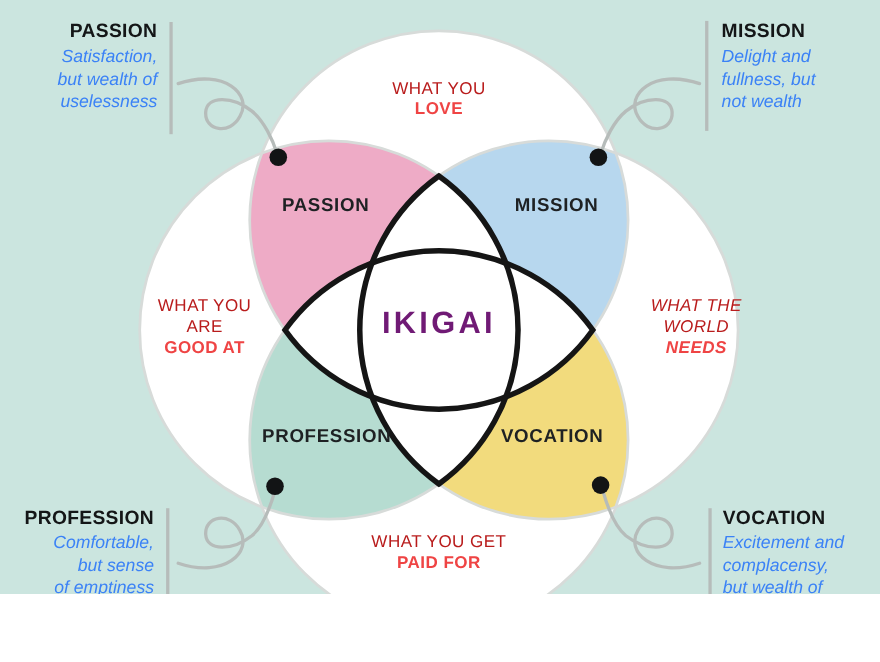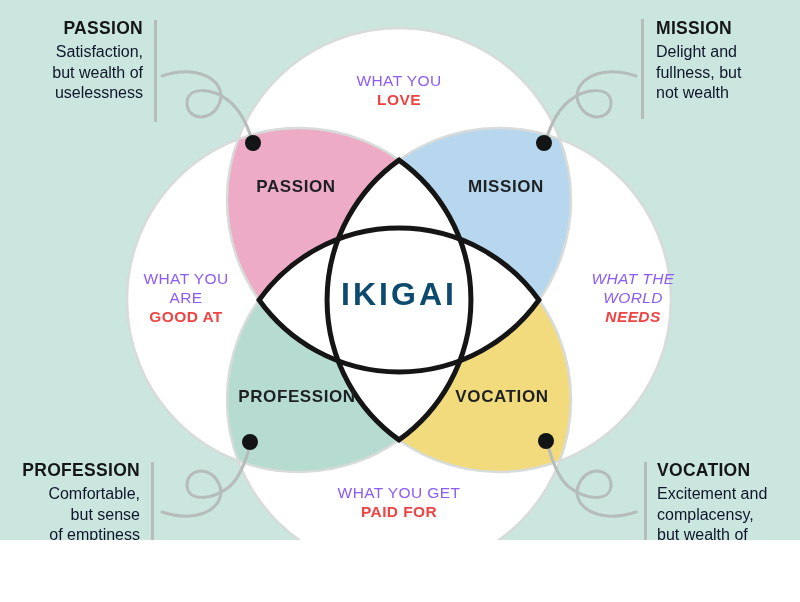--- a/index.html
+++ b/index.html
@@ -7,34 +7,34 @@
     position:relative; width:800px; height:540px; overflow:hidden;
     font-family:"Liberation Sans", sans-serif;
   }
   .stage svg { position:absolute; left:0; top:0; }
 
   
   .note { position:absolute; }
   .note.align-r { text-align:right; }
   .note-title { font-size:17.5px; line-height:24px; font-weight:700; color:#141617;
                 letter-spacing:.3px; white-space:nowrap; margin-bottom:2px; }
-  .note-line  { font-size:16px; line-height:20.5px; color:#0f172a; white-space:nowrap; }
+  .note-line  { font-size:16px; line-height:20.5px; color:#3b82f6; white-space:nowrap;font-style:italic; }
 
   
   .side-label { position:absolute; transform:translateX(-50%); text-align:center; }
-  .side-line  { font-size:15.5px; line-height:19px; color:#8b5cf6; letter-spacing:.4px; white-space:nowrap; }
+  .side-line  { font-size:15.5px; line-height:19px; color:#b91c1c; letter-spacing:.4px; white-space:nowrap; }
   .side-line.bold { font-weight:700; color:#ef4444; }
 
   
   .petal-label { position:absolute; transform:translate(-50%,-50%); font-size:17px;
                  font-weight:700; letter-spacing:.6px; color:#1e2123; white-space:nowrap; }
 
   
   .ikigai { position:absolute; left:399px; top:294px; transform:translate(-50%,-50%);
-            font-size:32px; font-weight:700; letter-spacing:3px; color:#0c4a6e; white-space:nowrap; }
+            font-size:28px; font-weight:700; letter-spacing:3px; color:#701a75; white-space:nowrap; }
 </style>
 </head>
 <body>
 
 <div class="stage">
 
   <svg width="800" height="602" viewBox="0 0 800 602">
     <defs>
       <clipPath id="clip-top">
           <circle cx="399" cy="200" r="172"></circle>

